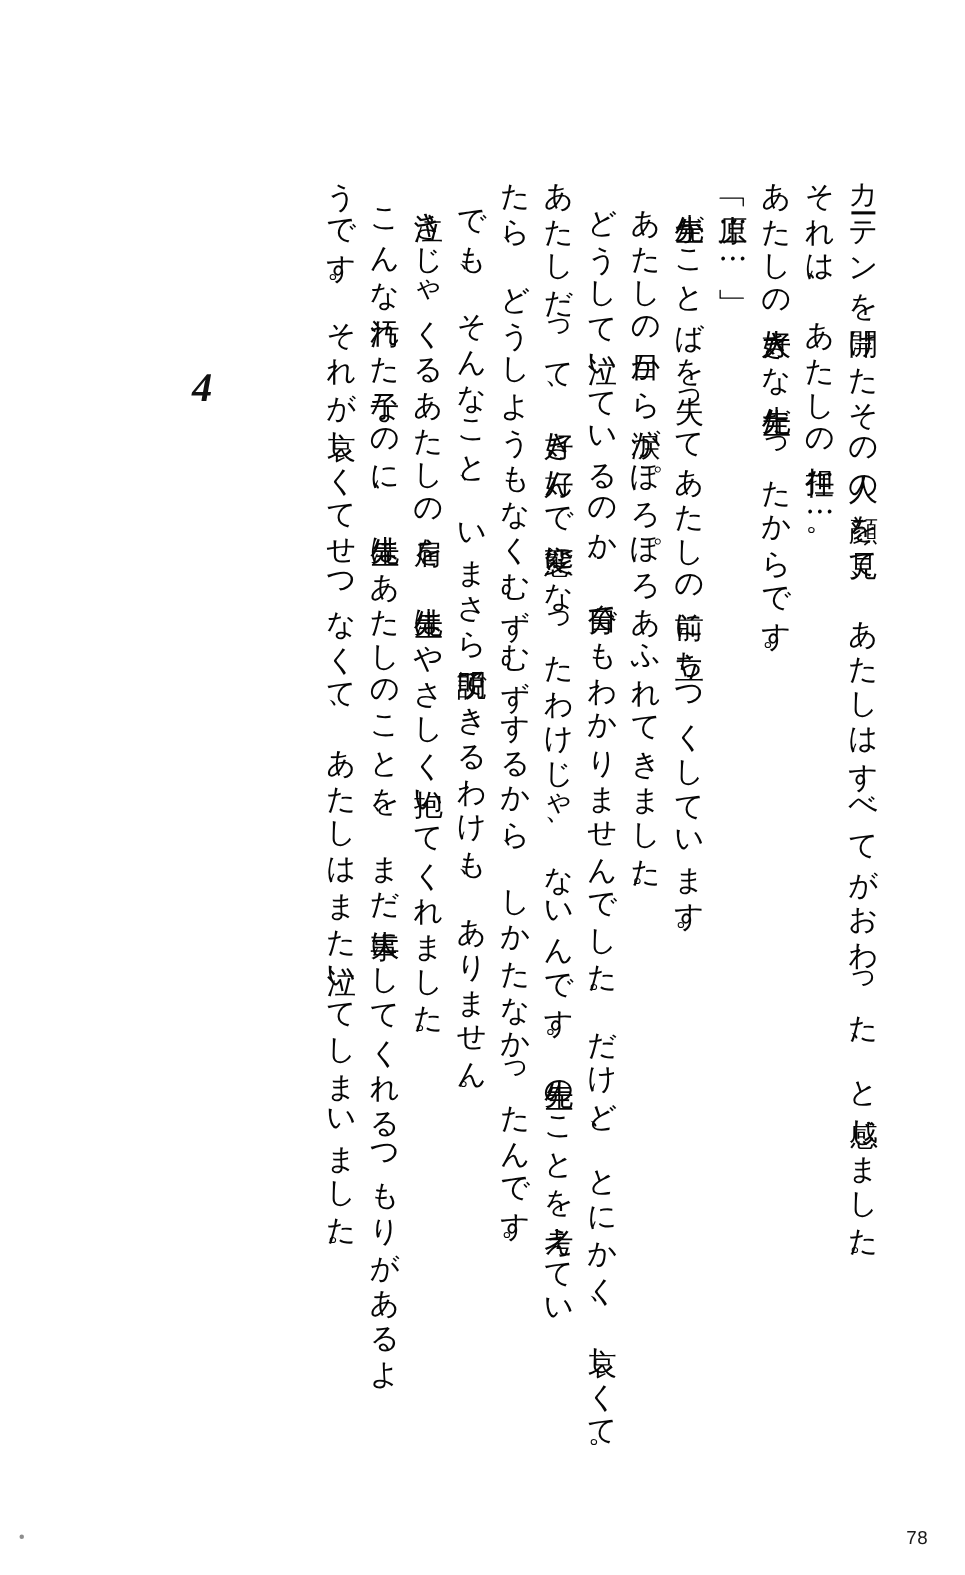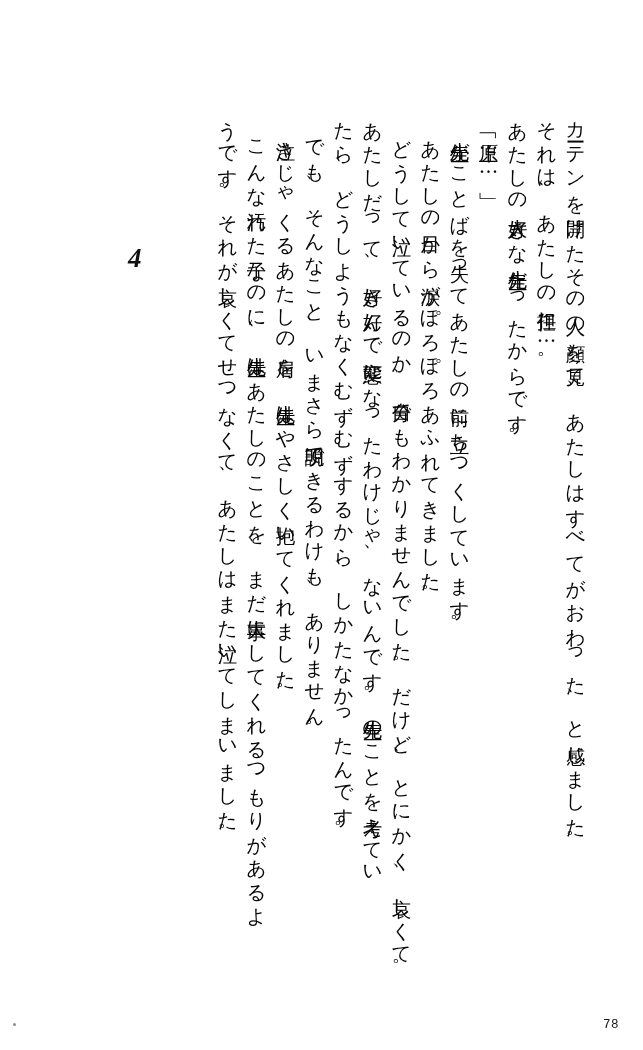--- a/index.html
+++ b/index.html
@@ -66,21 +66,21 @@
     font-weight: bold;
     font-size: 27px;
     color: #111111;
   }
 
   
   #page-number {
     position: absolute;
     right: 24px;
     bottom: 18px;
-    font-family: Liberation Mono, monospace;
+    font-family: Liberation Sans, sans-serif;
     font-size: 12.5px;
     color: #1a1a1a;
     letter-spacing: 0.5px;
   }
 
   
   #artifact-mark {
     position: absolute;
     left: 13px;
     bottom: 24px;

